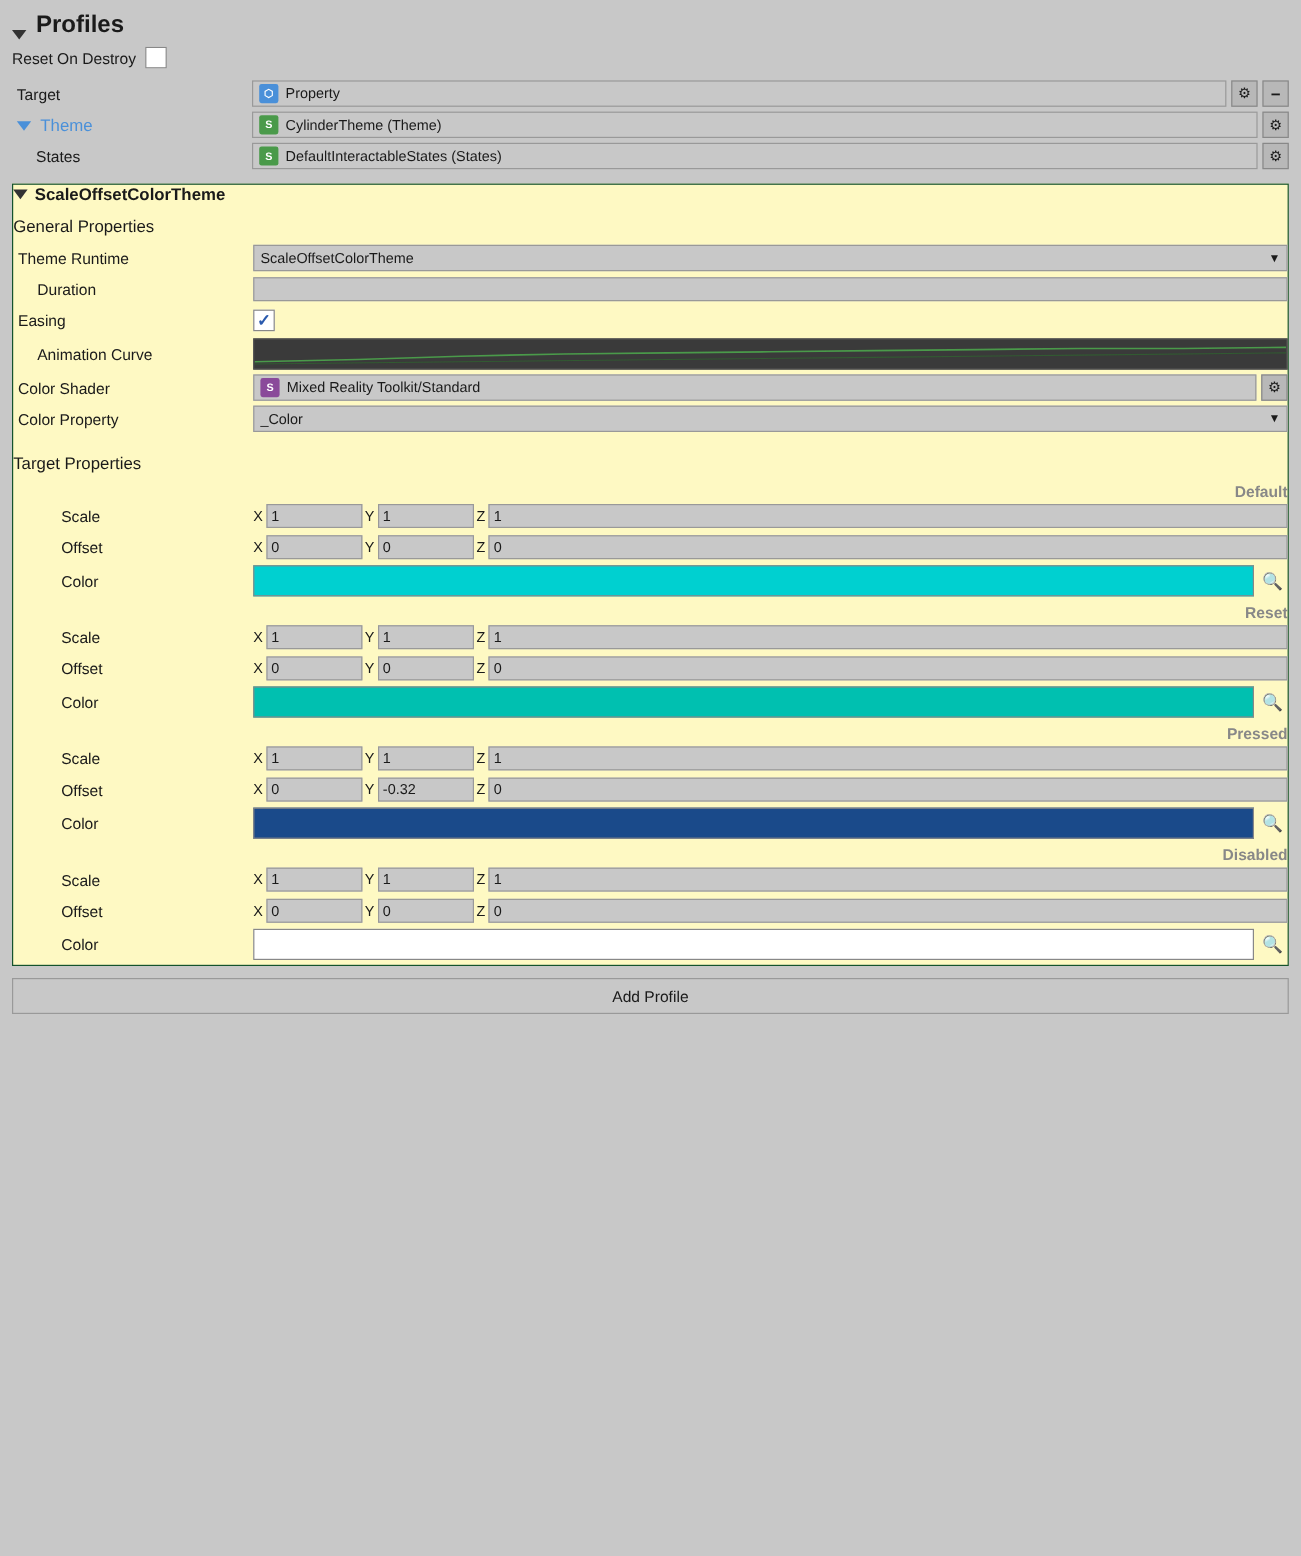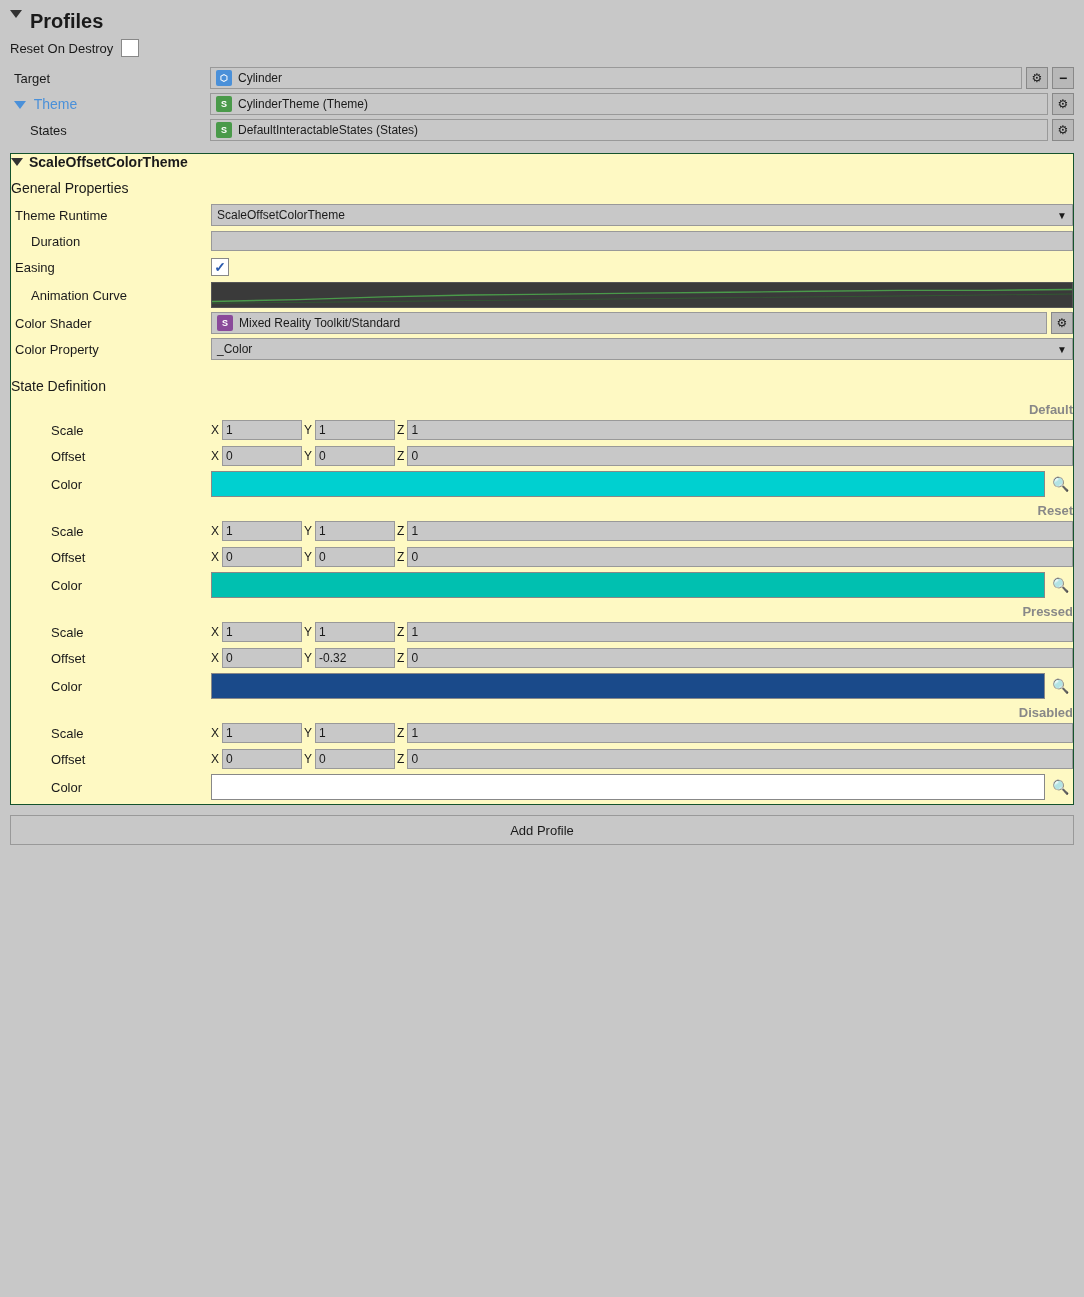--- a/index.html
+++ b/index.html
@@ -262,21 +262,21 @@
       background: #c8c8c8;
       border: 1px solid #999;
       padding: 0 3px;
       font-size: 12px;
     }
 
     .profiles-title {
       font-size: 20px;
       font-weight: bold;
       display: flex;
-      align-items: flex-start;
+      align-items: flex-end;
       gap: 8px;
       margin-bottom: 6px;
     }
 
     .reset-row {
       display: flex;
       align-items: center;
       gap: 8px;
       margin-bottom: 10px;
     }
@@ -318,21 +318,21 @@
   <div class="reset-row">
     <span>Reset On Destroy</span>
     <div class="reset-checkbox"></div>
   </div>
 
   <div class="row">
     <div class="label">Target</div>
     <div class="field-area">
       <div class="obj-field">
         <span class="obj-icon">⬡</span>
-        <span>Cylinder</span>
+        <span>Property</span>
       </div>
       <div class="gear-btn">⚙</div>
       <div class="minus-btn">−</div>
     </div>
   </div>
 
   <div class="row">
     <div class="label">
       <span class="triangle" style="border-top-color:#4a90d9; display:inline-block; margin-right:4px;"></span>
       <span class="theme-link">Theme</span>
@@ -424,21 +424,21 @@
       <div class="field-area">
         <div class="select-field">
           <span>_Color</span>
           <span class="select-arrow">▼</span>
         </div>
       </div>
     </div>
 
     <div style="height:8px;"></div>
 
-    <div class="group-title">State Definition</div>
+    <div class="group-title">Target Properties</div>
 
     <div>
 
       <div>
         <div class="state-label">Default</div>
 
         <div class="row">
           <div class="label-indented" style="padding-left:40px;">Scale</div>
           <div class="xyz-group">
             <span class="xyz-label">X</span>

